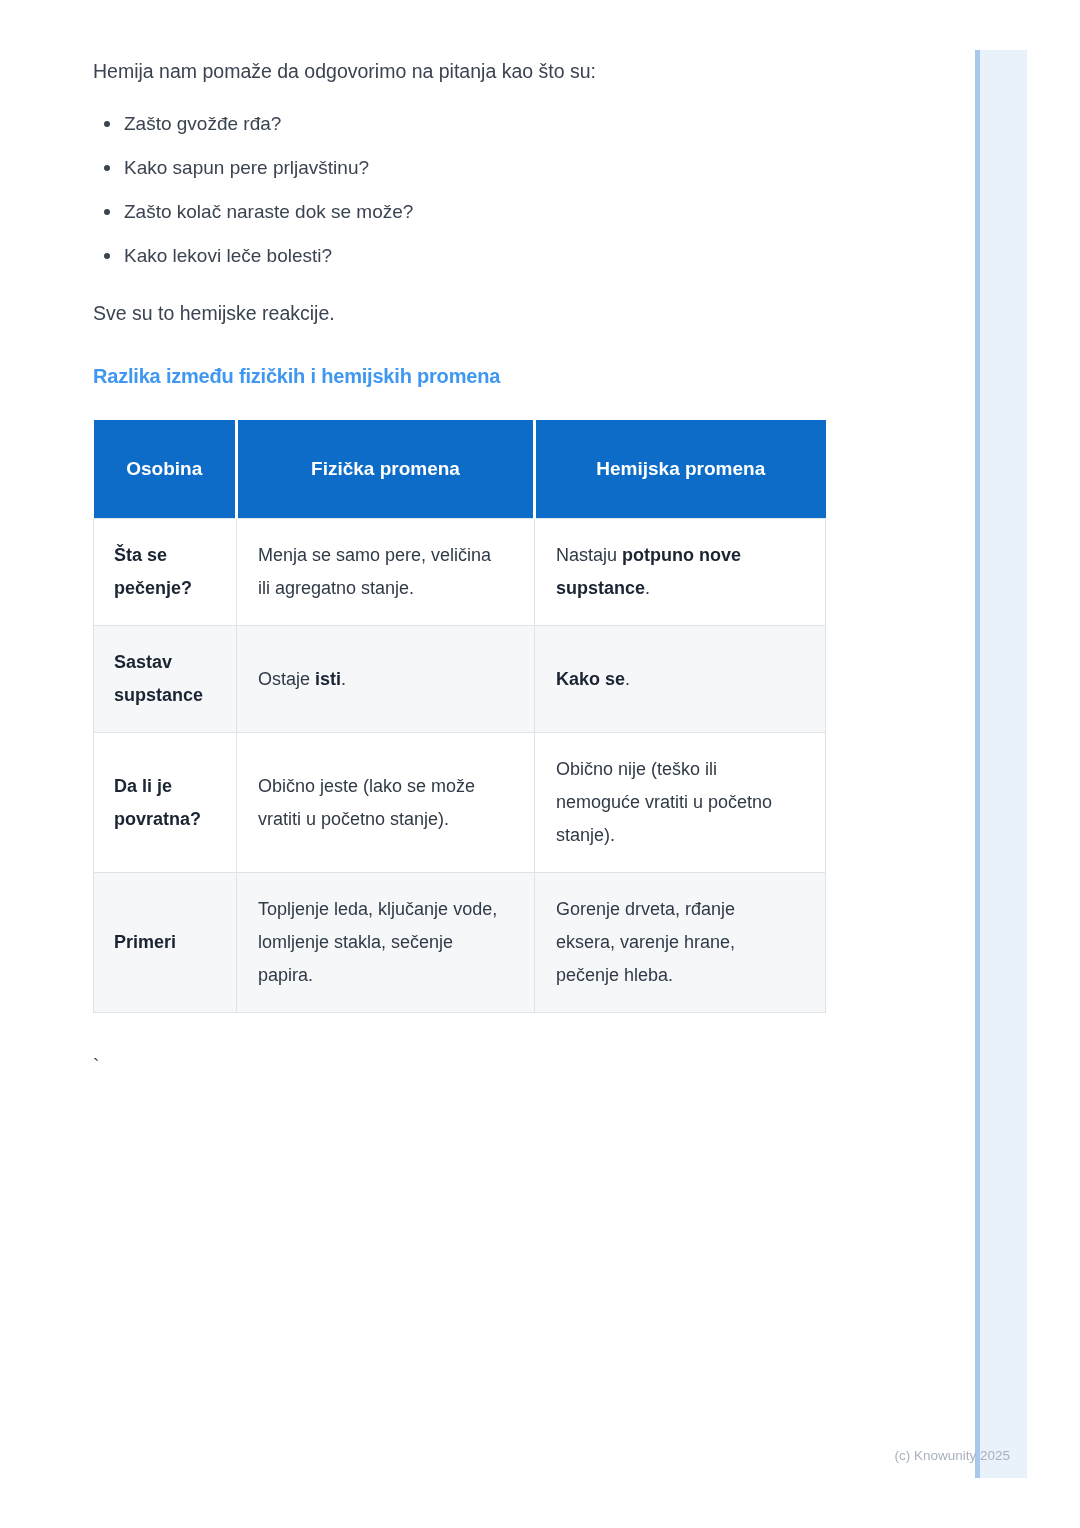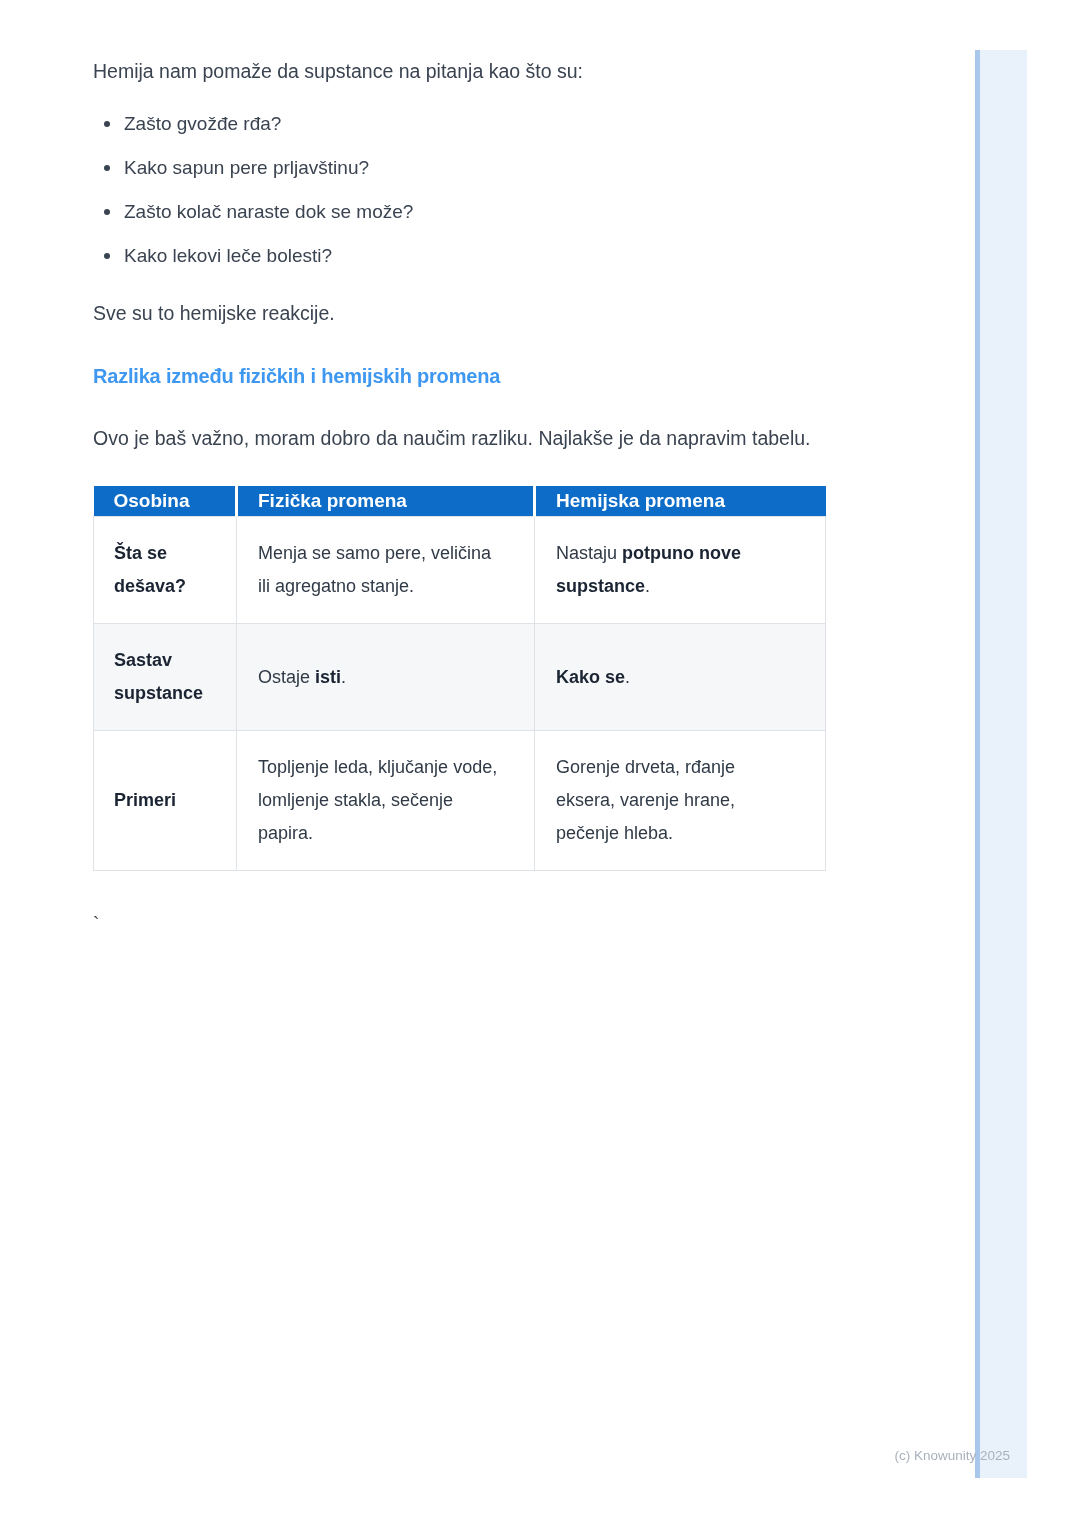--- a/index.html
+++ b/index.html
@@ -84,22 +84,22 @@
     margin:0 0 42px 0;
   }
   table.compare col.c1{width:143px;}
   table.compare col.c2{width:298px;}
   table.compare col.c3{width:291px;}
   table.compare thead th{
     background:var(--brand-blue);
     color:#ffffff;
     font-size:19px;
     font-weight:700;
-    text-align:left;
-    padding:4px 20px;
+    text-align:center;
+    padding:38px 20px;
     border:none;
     border-right:3px solid #ffffff;
   }
   table.compare thead th:last-child{border-right:none;}
   table.compare tbody th,
   table.compare tbody td{
     border:1px solid var(--table-border);
     vertical-align:middle;
     text-align:left;
     font-size:18px;
@@ -136,60 +136,64 @@
 </style>
 </head>
 <body>
 
 <div class="page">
 
   <div class="margin-stripe"></div>
 
   <div class="content">
 
-    <p class="para">Hemija nam pomaže da supstance na pitanja kao što su:</p>
+    <p class="para">Hemija nam pomaže da odgovorimo na pitanja kao što su:</p>
 
     <ul class="questions">
         <li><span class="dot"></span><span>Zašto gvožđe rđa?</span></li>
         <li><span class="dot"></span><span>Kako sapun pere prljavštinu?</span></li>
         <li><span class="dot"></span><span>Zašto kolač naraste dok se može?</span></li>
         <li><span class="dot"></span><span>Kako lekovi leče bolesti?</span></li>
       </ul>
 
     <p class="para conclusion">Sve su to hemijske reakcije.</p>
 
     <h2 class="section-heading">Razlika između fizičkih i hemijskih promena</h2>
 
-    <p class="section-intro">Ovo je baš važno, moram dobro da naučim razliku. Najlakše je da napravim tabelu.</p>
 
     <table class="compare">
       <colgroup>
         <col class="c1">
           <col class="c2">
           <col class="c3">
       </colgroup>
       <thead>
         <tr>
             <th>Osobina</th>
             <th>Fizička promena</th>
             <th>Hemijska promena</th>
           </tr>
       </thead>
       <tbody>
           <tr>
-            <th>Šta se dešava?</th>
+            <th>Šta se pečenje?</th>
             <td><span>Menja se samo pere, veličina ili agregatno stanje.</span></td>
             <td><span>Nastaju </span><strong>potpuno nove supstance</strong><span>.</span></td>
           </tr>
           <tr>
             <th>Sastav supstance</th>
             <td><span>Ostaje </span><strong>isti</strong><span>.</span></td>
             <td><strong>Kako se</strong><span>.</span></td>
           </tr>
           <tr>
+            <th>Da li je povratna?</th>
+            <td><span>Obično jeste (lako se može vratiti u početno stanje).</span></td>
+            <td><span>Obično nije (teško ili nemoguće vratiti u početno stanje).</span></td>
+          </tr>
+          <tr>
             <th>Primeri</th>
             <td><span>Topljenje leda, ključanje vode, lomljenje stakla, sečenje papira.</span></td>
             <td><span>Gorenje drveta, rđanje eksera, varenje hrane, pečenje hleba.</span></td>
           </tr>
         </tbody>
     </table>
 
     <p class="stray">`</p>
 
   </div>

